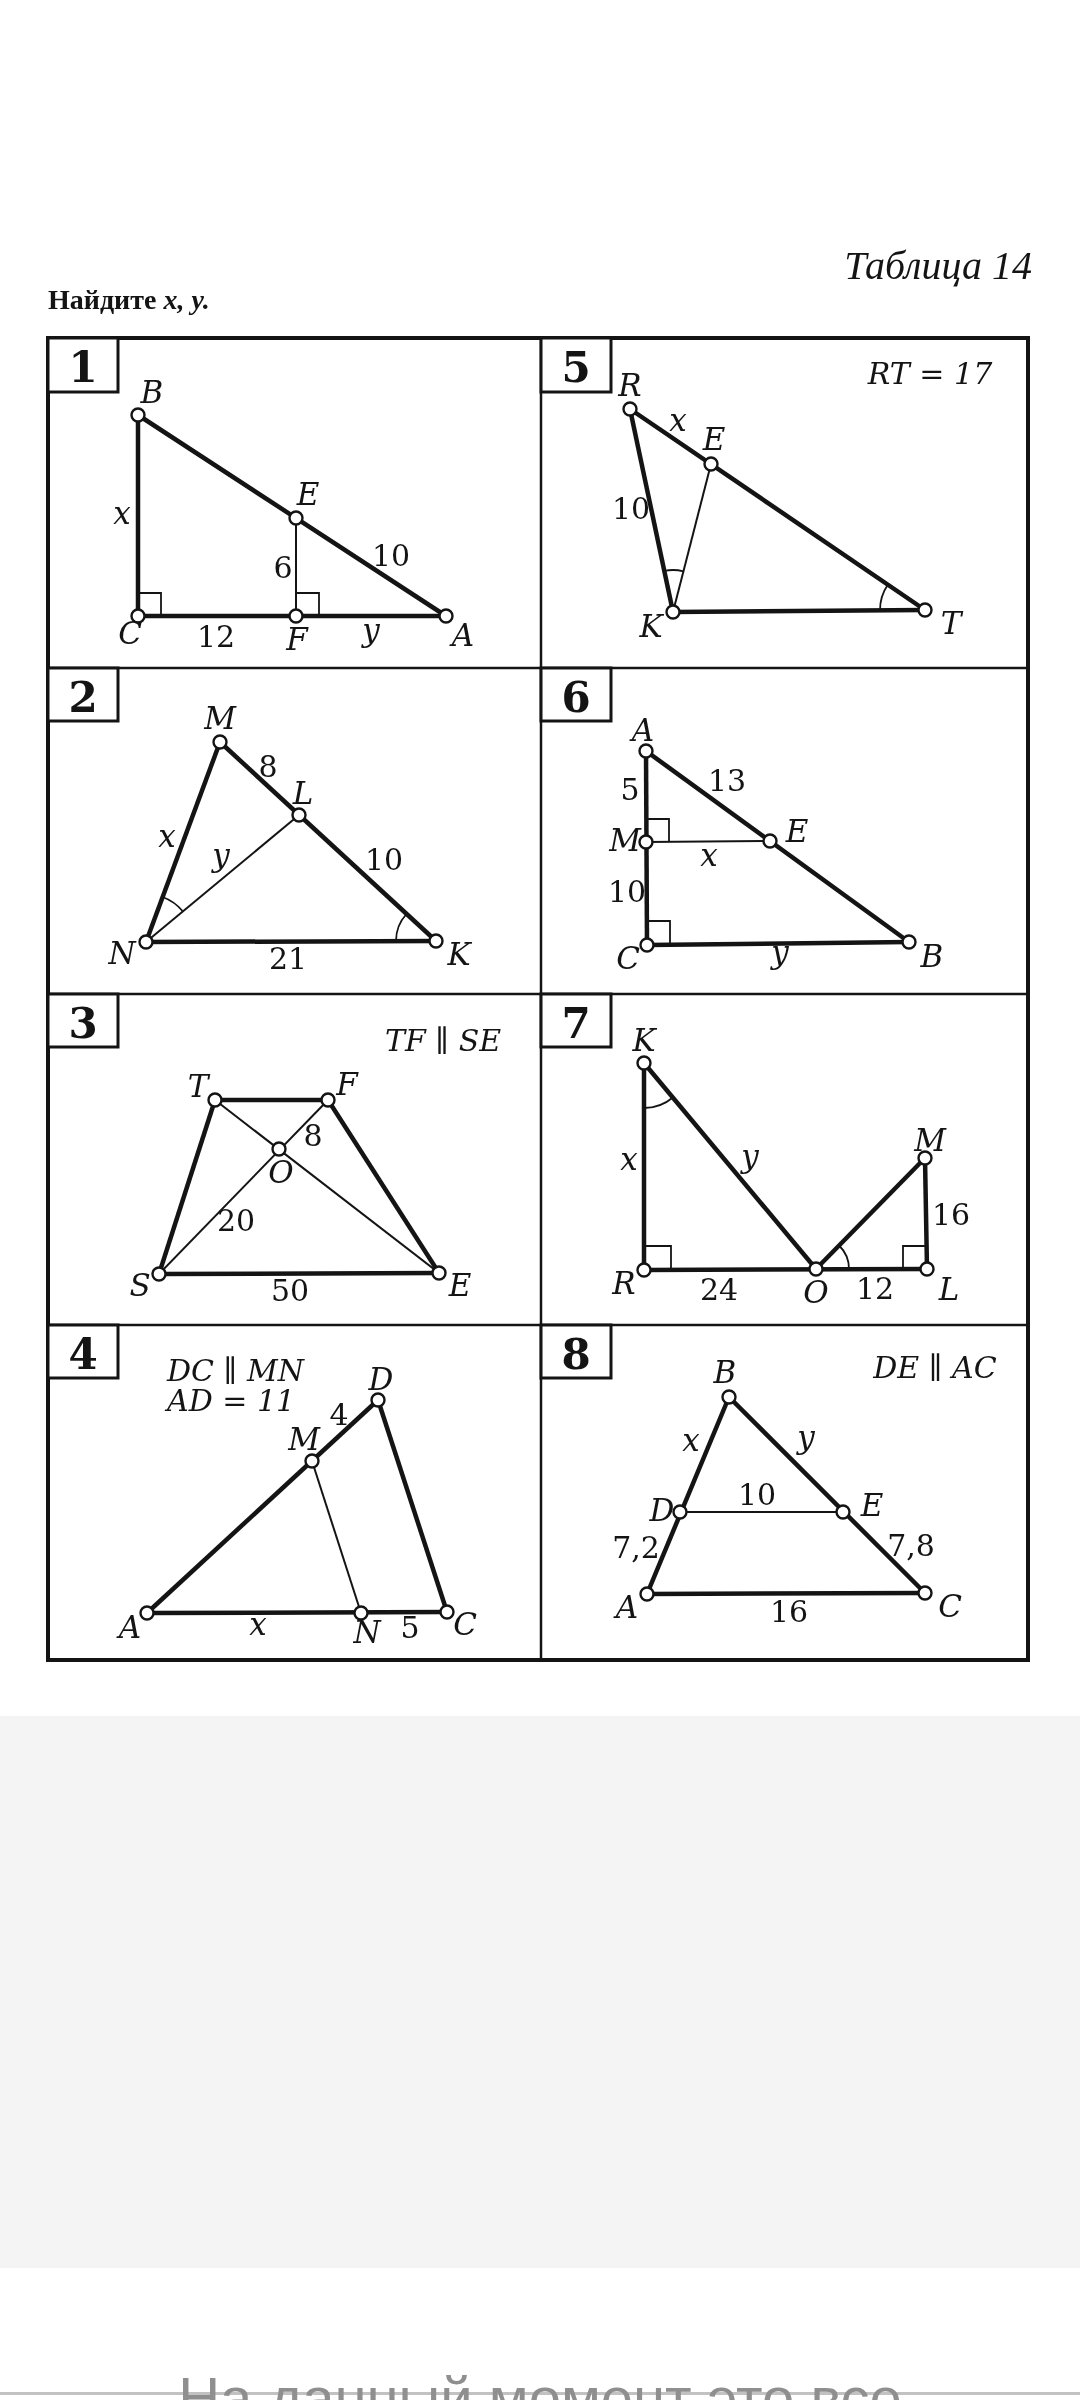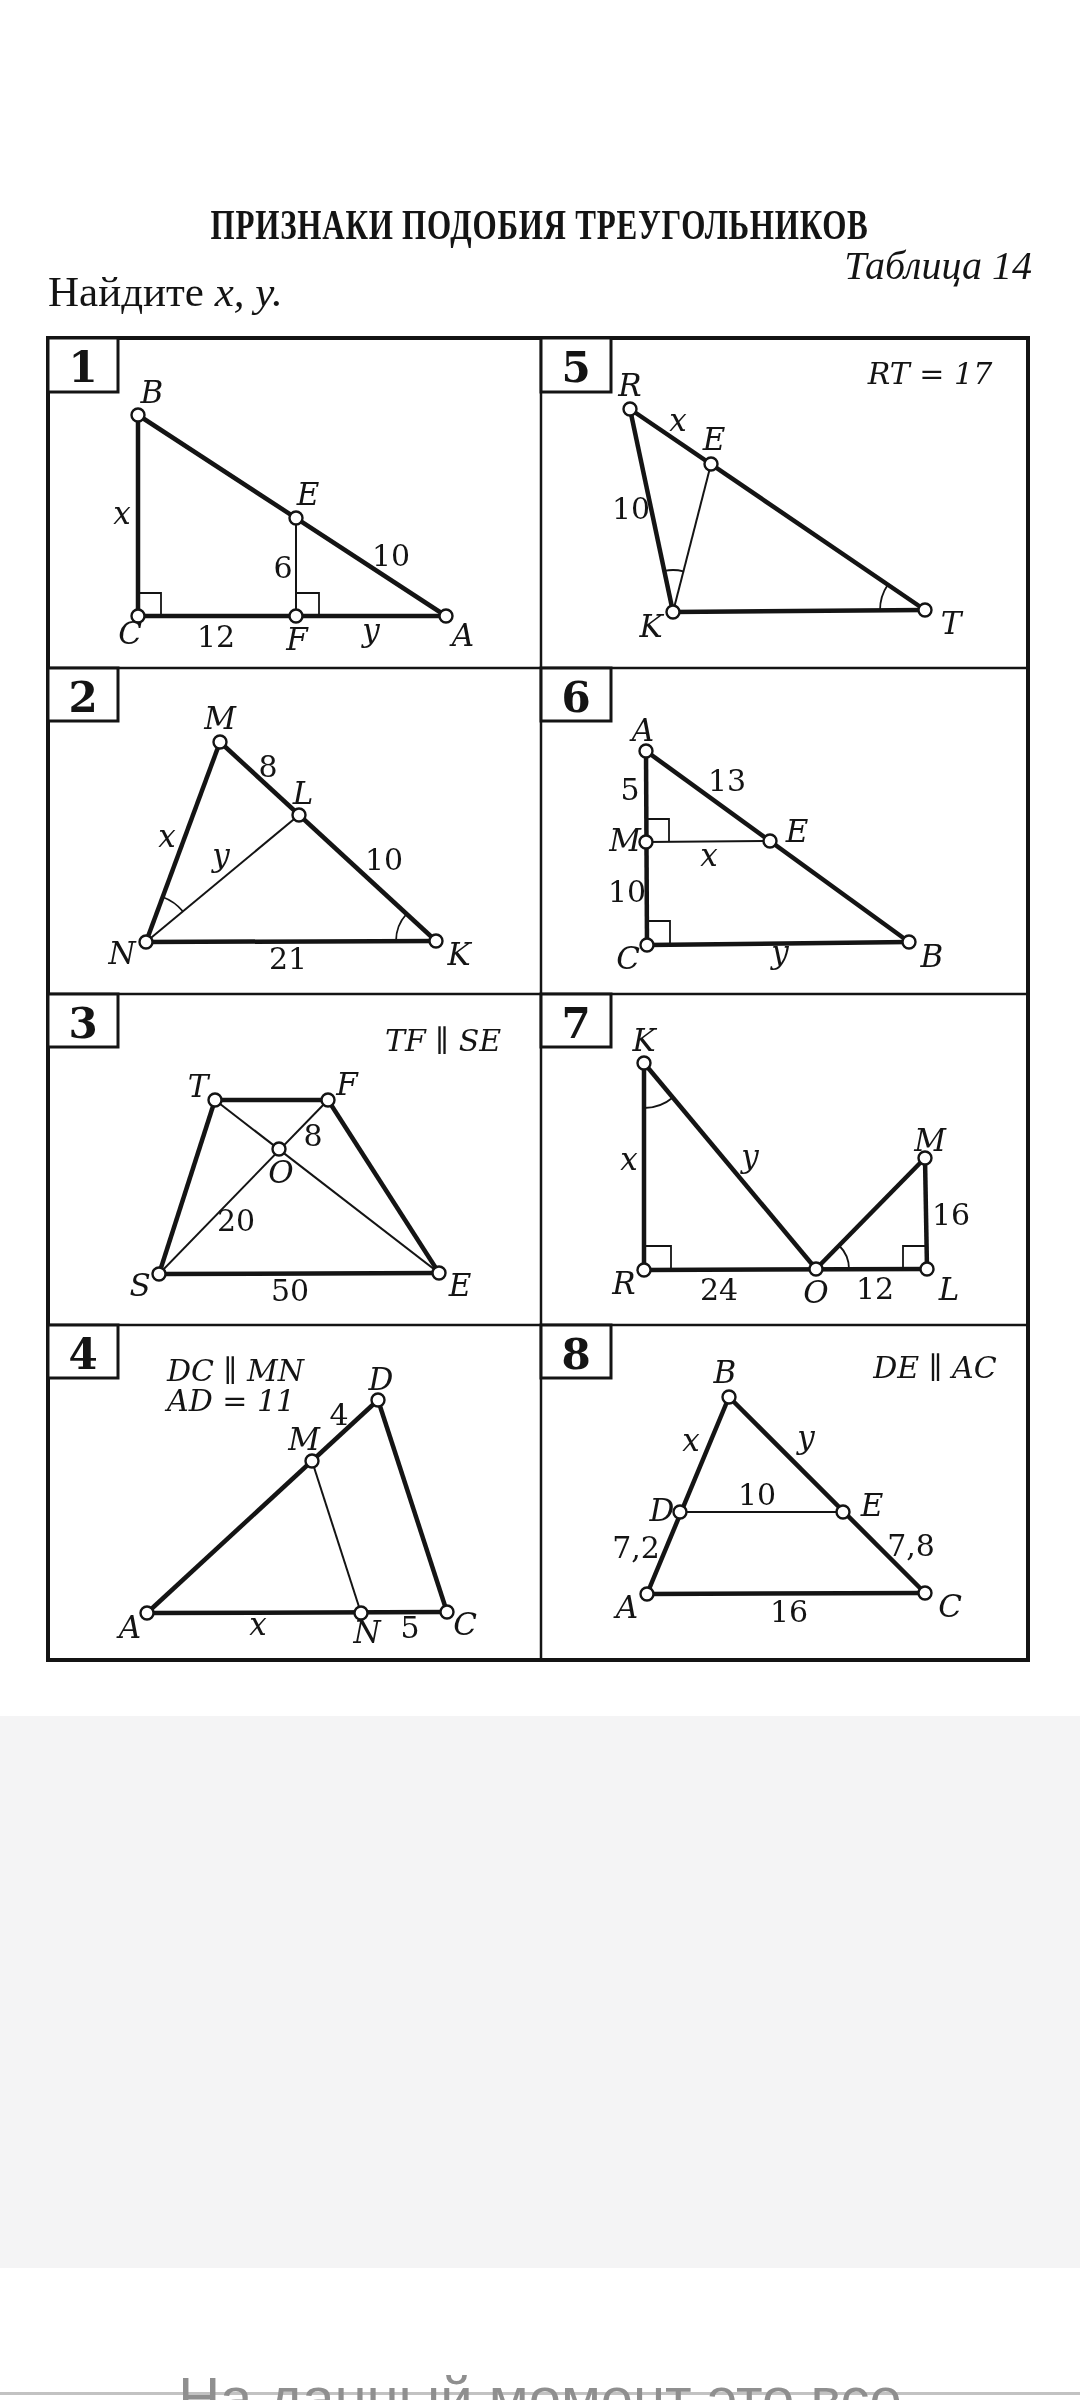--- a/index.html
+++ b/index.html
@@ -2,21 +2,21 @@
 <html><head>
 <meta charset="utf-8">
 <style>
   html,body{margin:0;padding:0;background:#fff;}
   .page{position:relative;width:1080px;height:2400px;background:#ffffff;overflow:hidden;
         font-family:"Liberation Serif",serif;color:#141414;}
   .title{position:absolute;left:0;right:0;top:204px;text-align:center;white-space:nowrap;}
   .title-inner{display:inline-block;transform:scaleX(0.74);transform-origin:center;
         font-family:"Liberation Serif",serif;font-weight:700;font-size:42px;line-height:1;letter-spacing:1px;}
   .caption{position:absolute;right:48px;top:246px;font-style:italic;font-size:40px;line-height:1;}
-  .instruction{position:absolute;left:48px;top:270px;font-size:43px;font-weight:400;line-height:1;}
+  .instruction{position:absolute;left:48px;top:286px;font-size:28px;font-weight:700;line-height:1;}
   .instruction .vars{font-style:italic;}
   svg.board{position:absolute;left:0;top:0;}
   .gray-panel{position:absolute;left:0;top:1716px;width:1080px;height:552px;background:#f4f4f5;}
   .footer-line{position:absolute;left:0;top:2392px;width:1080px;height:3px;background:#c2c2c2;}
   .footer-text{position:absolute;left:0;right:0;top:2369px;text-align:center;white-space:nowrap;
         font-family:"Liberation Sans",sans-serif;font-size:58px;color:#8f8f8f;line-height:1;}
   
   text{fill:#141414;}
   .vl{font-family:"DejaVu Serif",serif;font-style:italic;font-size:31px;}
   .nl{font-family:"DejaVu Serif",serif;font-size:30px;}
@@ -27,21 +27,20 @@
   .mark{stroke:#141414;stroke-width:1.8;fill:none;}
   .grid{stroke:#141414;fill:none;}
   .dot{fill:#ffffff;stroke:#141414;stroke-width:2.4;}
   .numbox{fill:#ffffff;stroke:#141414;stroke-width:3;}
 </style>
 </head>
 <body>
 
 <div class="page">
 
-  <div class="title"><span class="title-inner">ПРИЗНАКИ ПОДОБИЯ ТРЕУГОЛЬНИКОВ</span></div>
   <div class="caption">Таблица 14</div>
   <div class="instruction"><span>Найдите </span><span class="vars">x, y.</span></div>
 
   <svg class="board" width="1080" height="1680" viewBox="0 0 1080 1680">
 
     <g>
       <rect class="grid" x="48" y="338" width="980" height="1322" stroke-width="4"></rect>
       <line class="grid" x1="541" y1="338" x2="541" y2="1660" stroke-width="2.5"></line>
       <line class="grid" x1="48" y1="668" x2="1028" y2="668" stroke-width="2.5"></line>
       <line class="grid" x1="48" y1="994" x2="1028" y2="994" stroke-width="2.5"></line>

